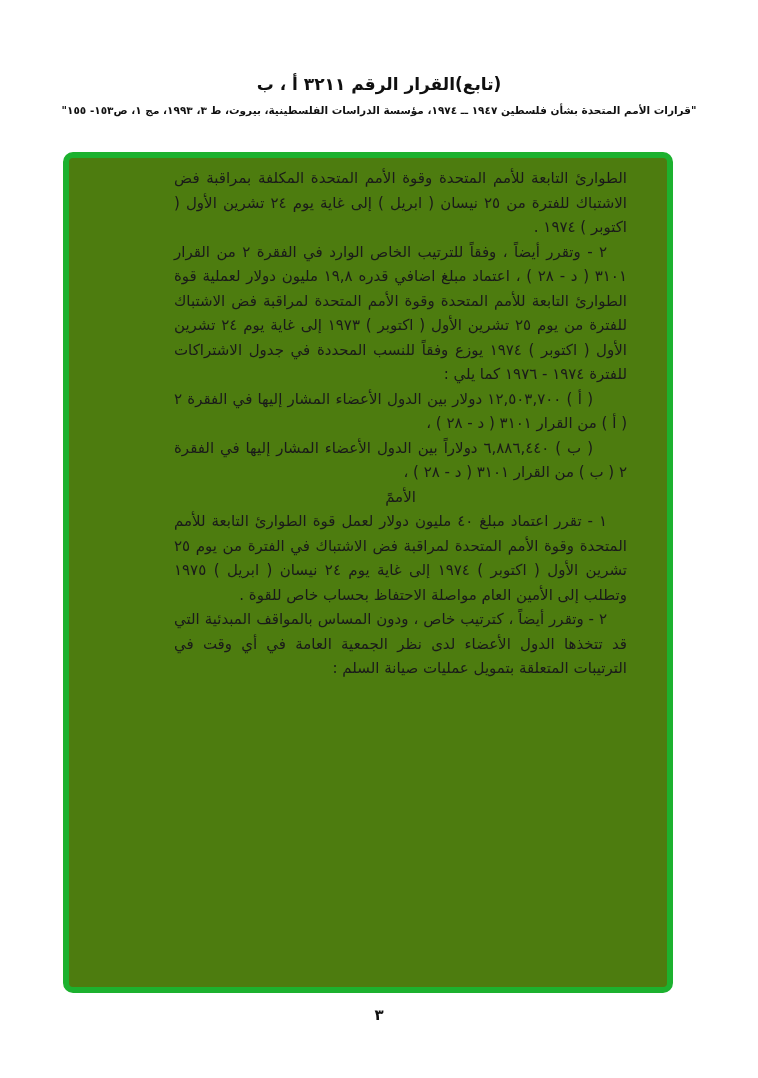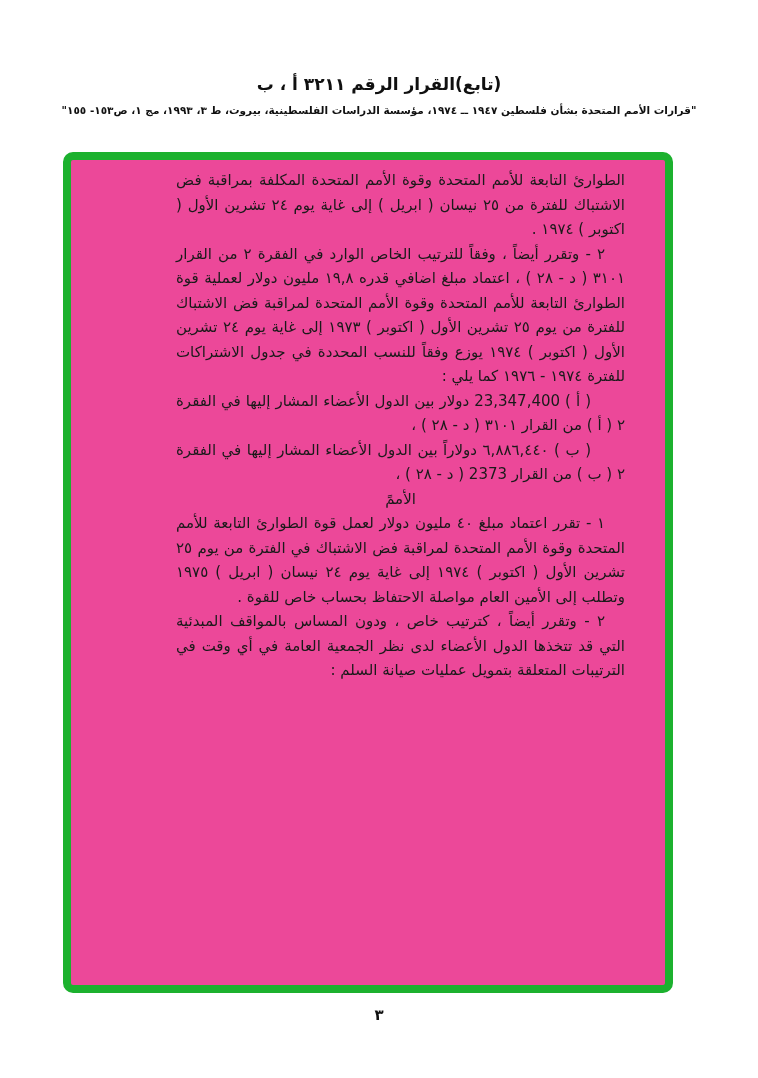--- a/index.html
+++ b/index.html
@@ -41,23 +41,23 @@
     color: #101010;
     white-space: nowrap;
   }
   .doc-box {
     position: absolute;
     left: 63px;
     top: 152px;
     width: 610px;
     height: 841px;
     box-sizing: border-box;
-    border: 8px solid #ec4899;
+    border: 6px solid #ec4899;
     border-radius: 10px;
-    background: #ec4899;
+    background: #4d7c0f;
   }
   .doc-body {
     margin: 8px 40px 0 105px;
     direction: rtl;
     text-align: justify;
     font-size: 15px;
     line-height: 24.5px;
     color: #1a1a1a;
   }
   .para { margin: 0; }
@@ -86,22 +86,22 @@
 <div class="page">
 
   <div class="header-title">(تابع)القرار الرقم ٣٢١١ أ ، ب</div>
 
   <div class="source-line">"قرارات الأمم المتحدة بشأن فلسطين ١٩٤٧ ــ ١٩٧٤، مؤسسة الدراسات الفلسطينية، بيروت، ط ٣، ١٩٩٣، مج ١، ص١٥٣- ١٥٥"</div>
 
   <div class="doc-box" style="border-color: rgb(28, 177, 46);">
     <div class="doc-body">
         <div class="para"><span>الطوارئ التابعة للأمم المتحدة وقوة الأمم المتحدة المكلفة بمراقبة فض الاشتباك للفترة من ٢٥ نيسان ( ابريل ) إلى غاية يوم ٢٤ تشرين الأول ( اكتوبر ) ١٩٧٤ .</span></div>
         <div class="para indent-para"><span>٢ - </span><span class="b">وتقرر أيضاً</span><span> ، وفقاً للترتيب الخاص الوارد في الفقرة ٢ من القرار ٣١٠١ ( د - ٢٨ ) ، اعتماد مبلغ اضافي قدره ١٩,٨ مليون دولار لعملية قوة الطوارئ التابعة للأمم المتحدة وقوة الأمم المتحدة لمراقبة فض الاشتباك للفترة من يوم ٢٥ تشرين الأول ( اكتوبر ) ١٩٧٣ إلى غاية يوم ٢٤ تشرين الأول ( اكتوبر ) ١٩٧٤ يوزع وفقاً للنسب المحددة في جدول الاشتراكات للفترة ١٩٧٤ - ١٩٧٦ كما يلي :</span></div>
-        <div class="para indent-item"><span>( أ ) 23,347,400 دولار بين الدول الأعضاء المشار إليها في الفقرة ٢ ( أ ) من القرار ٣١٠١ ( د - ٢٨ ) ،</span></div>
-        <div class="para indent-item"><span>( ب ) ٦,٨٨٦,٤٤٠ دولاراً بين الدول الأعضاء المشار إليها في الفقرة ٢ ( ب ) من القرار 2373 ( د - ٢٨ ) ،</span></div>
+        <div class="para indent-item"><span>( أ ) ١٢,٥٠٣,٧٠٠ دولار بين الدول الأعضاء المشار إليها في الفقرة ٢ ( أ ) من القرار ٣١٠١ ( د - ٢٨ ) ،</span></div>
+        <div class="para indent-item"><span>( ب ) ٦,٨٨٦,٤٤٠ دولاراً بين الدول الأعضاء المشار إليها في الفقرة ٢ ( ب ) من القرار ٣١٠١ ( د - ٢٨ ) ،</span></div>
         <div class="para heading"><span class="b">الأممً</span></div>
         <div class="para indent-para"><span>١ - </span><span class="b">تقرر</span><span> اعتماد مبلغ ٤٠ مليون دولار لعمل قوة الطوارئ التابعة للأمم المتحدة وقوة الأمم المتحدة لمراقبة فض الاشتباك في الفترة من يوم ٢٥ تشرين الأول ( اكتوبر ) ١٩٧٤ إلى غاية يوم ٢٤ نيسان ( ابريل ) ١٩٧٥ وتطلب إلى الأمين العام مواصلة الاحتفاظ بحساب خاص للقوة .</span></div>
         <div class="para indent-para"><span>٢ - </span><span class="b">وتقرر أيضاً</span><span> ، كترتيب خاص ، ودون المساس بالمواقف المبدئية التي قد تتخذها الدول الأعضاء لدى نظر الجمعية العامة في أي وقت في الترتيبات المتعلقة بتمويل عمليات صيانة السلم :</span></div>
       </div>
   </div>
 
   <div class="page-number">٣</div>
 
 </div>
 

